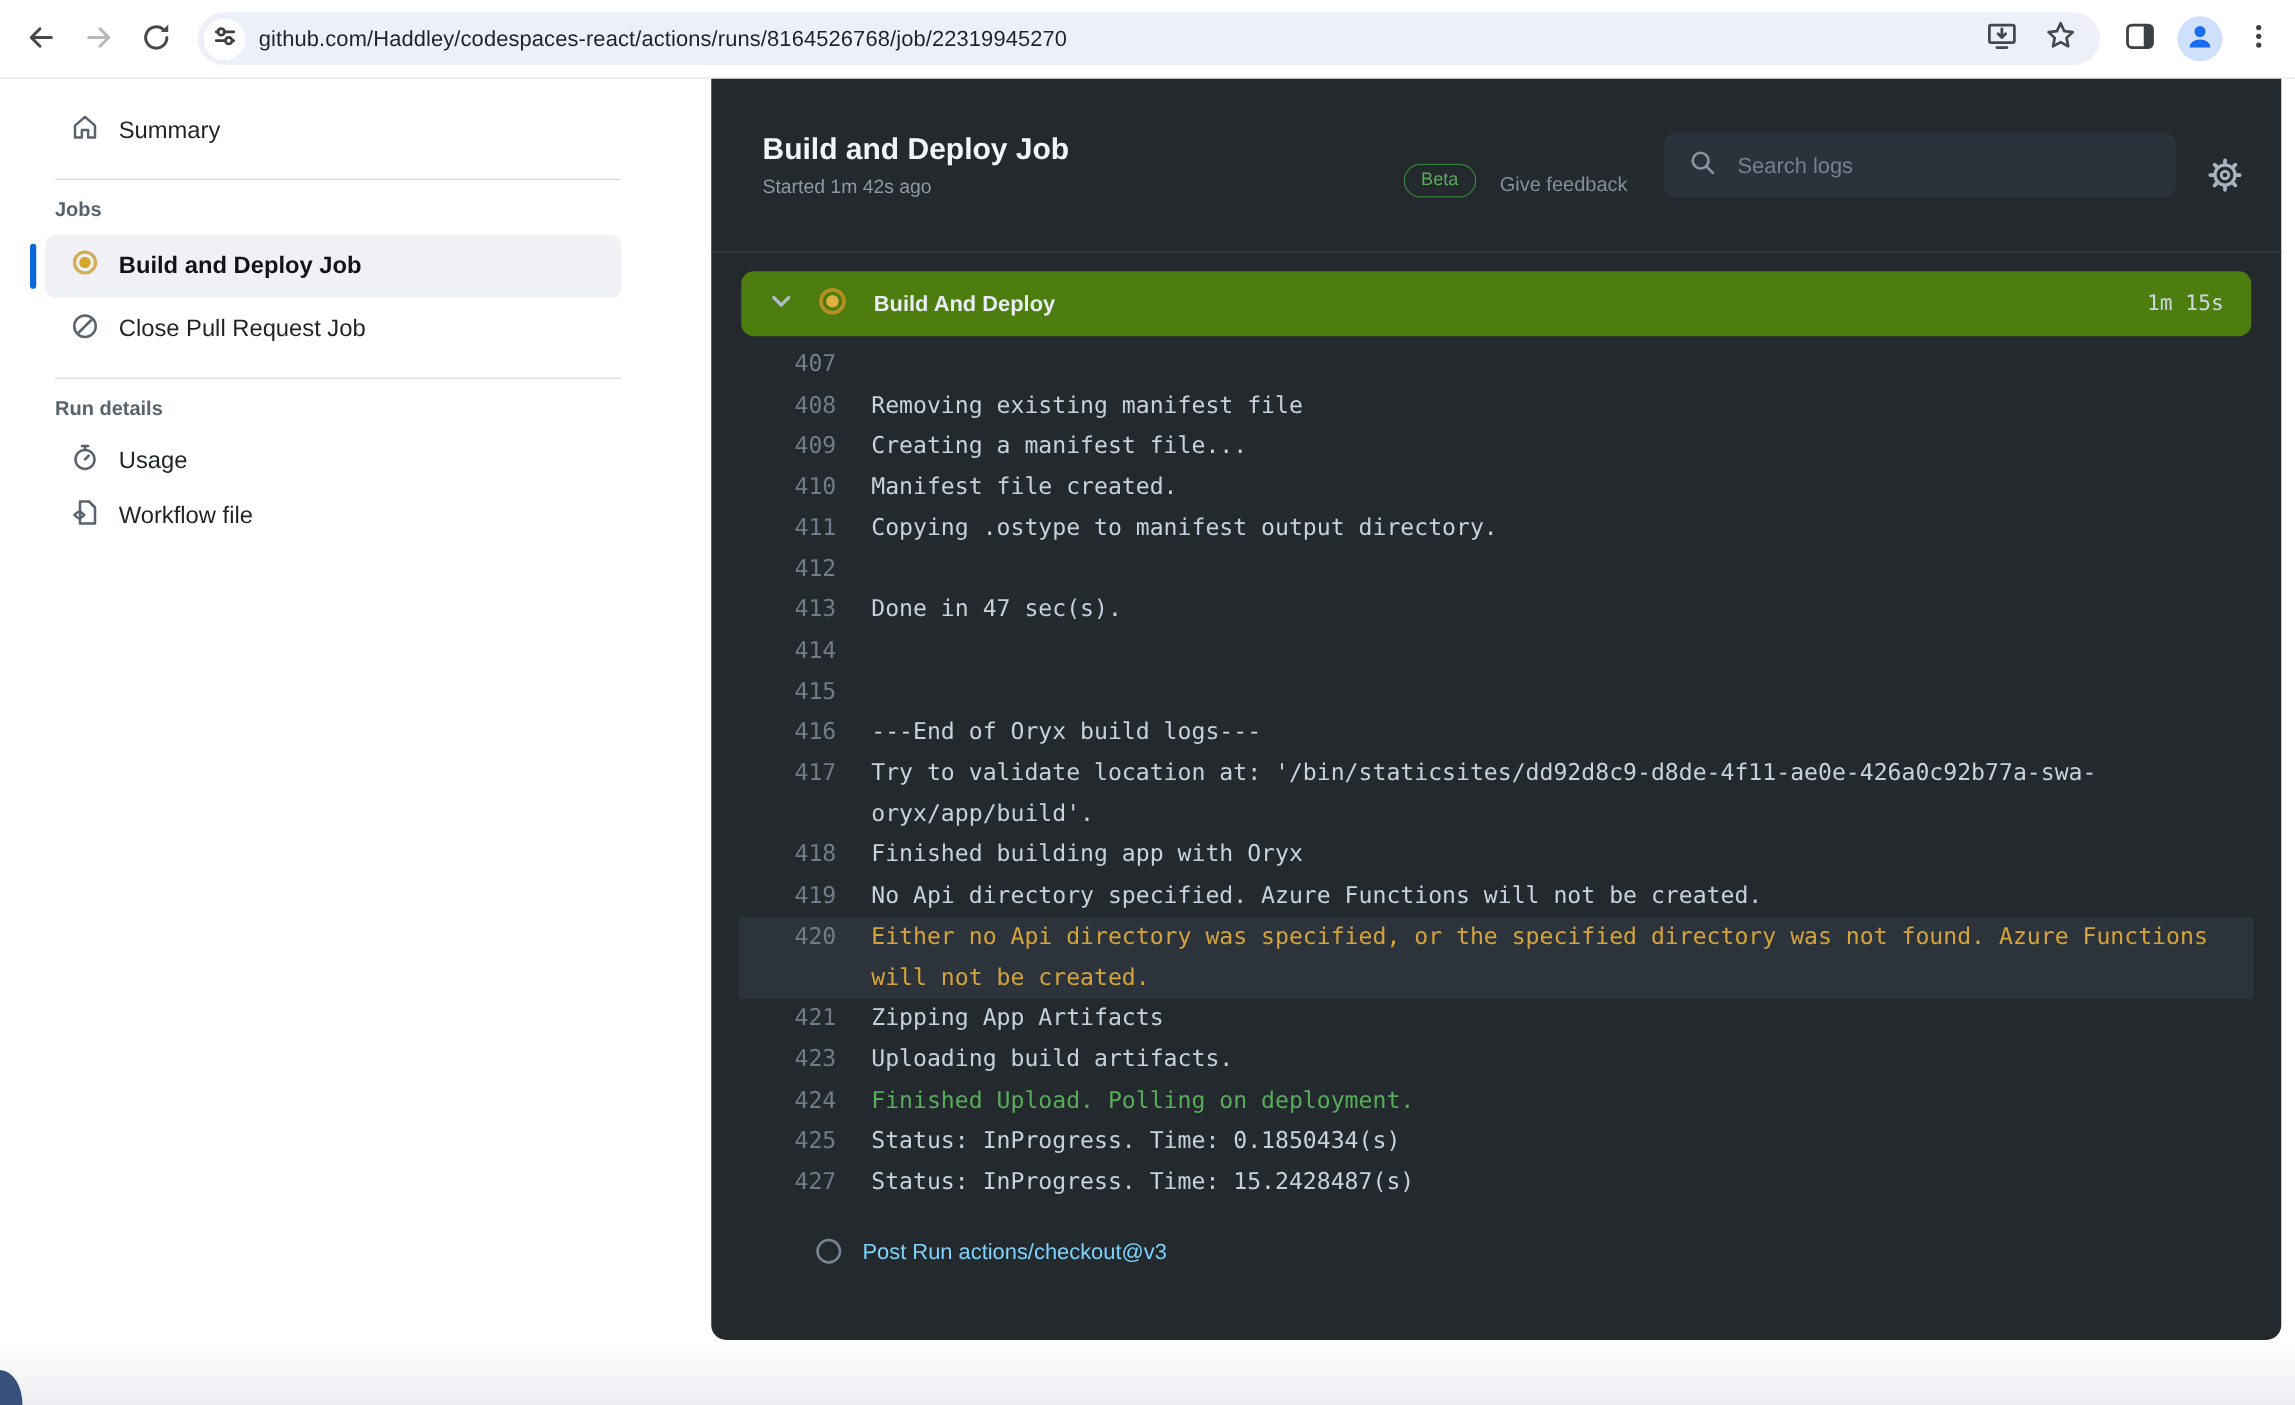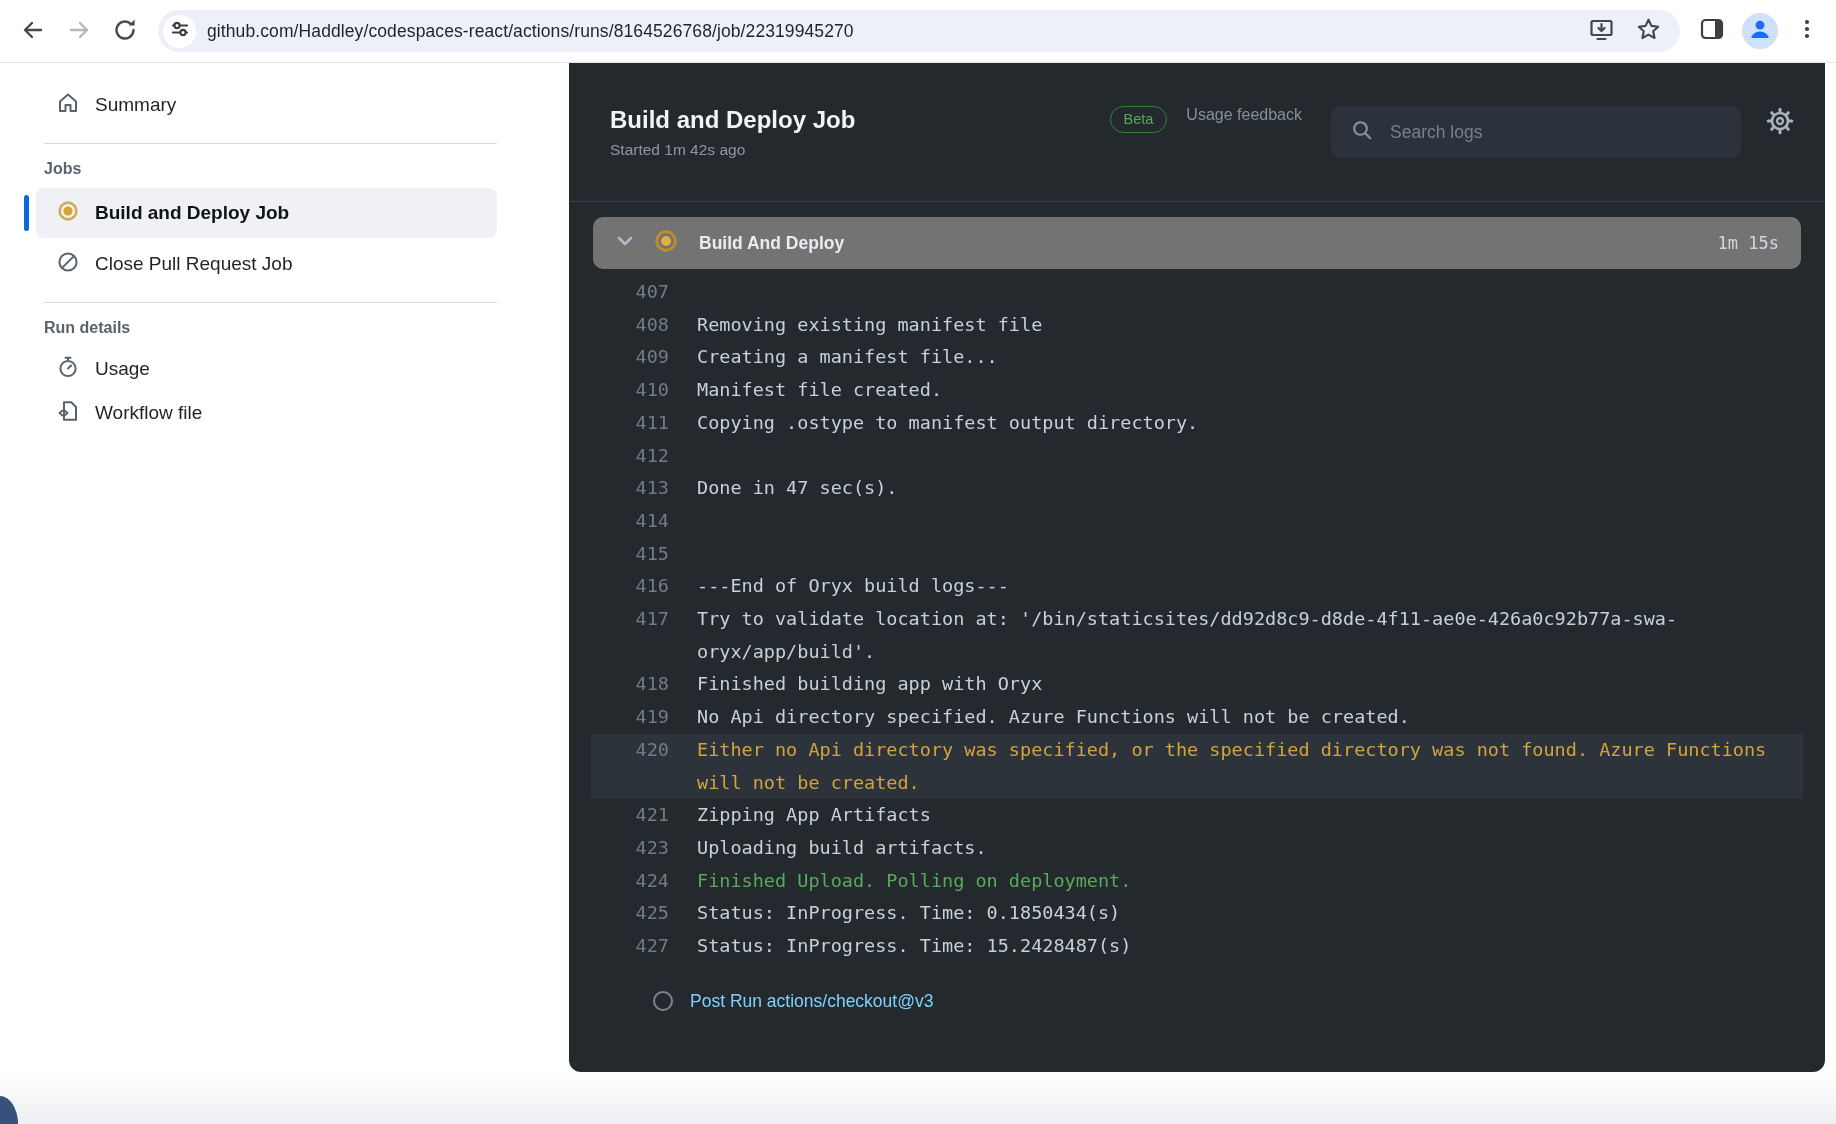--- a/index.html
+++ b/index.html
@@ -35,34 +35,34 @@
   .side-item.selected { background:#eff1f4; height:50px; position:relative; font-weight:bold; color:#111417; }
   .accent-bar { position:absolute; left:-12px; top:7px; width:5px; height:36px; border-radius:3px; }
   .jobs-group .side-item { margin-bottom:4px; }
 
   
   .panel { flex:none; width:1256px; background:#24292e; border-radius:0 0 12px 12px; position:relative; }
   .panel-header { display:flex; align-items:center; height:139px; padding:0 30px 0 41px;
                   border-bottom:1px solid #3a4047; }
   .ph-left h1 { margin:0 0 7px 0; font-size:24px; color:#f2f5f8; font-weight:bold; }
   .started { font-size:15.5px; color:#8e98a3; }
-  .ph-right { margin-left:auto; display:flex; align-items:flex-start; }
+  .ph-right { margin-left:auto; display:flex; align-items:flex-end; }
   .beta { border:1px solid #377f3e; color:#57ab5a; border-radius:999px; padding:4px 13px 5px;
           font-size:14.5px; }
   .feedback { margin-left:19px; font-size:16px; color:#848f9b; cursor:pointer; text-decoration:none; }
   .searchbox { margin-left:29px; width:410px; height:52px; background:#2c323b; border-radius:10px;
                display:flex; align-items:center; }
   .searchbox svg { margin:0 14px 0 19px; flex:none; }
   .searchbox input { background:transparent; border:none; outline:none; width:330px;
                      font-size:17.5px; color:#cdd7e0; font-family:"Liberation Sans",sans-serif; }
   .searchbox input::placeholder { color:#76818d; opacity:1; }
   .gear-btn { margin-left:24px; background:none; border:none; padding:0; cursor:pointer;
               display:flex; align-items:center; }
 
-  .step-header { margin:15px 24px 0; height:52px; background:#737373; border-radius:10px;
+  .step-header { margin:15px 24px 0; height:52px; background:#4d7c0f; border-radius:10px;
                  display:flex; align-items:center; padding:0 22px; cursor:pointer; }
   .step-name { margin-left:20px; font-size:17.5px; font-weight:600; color:#e8edf2; }
   .step-dur { margin-left:auto; font-family:"DejaVu Sans Mono", monospace; font-size:17px; color:#cdd7e0; }
   .step-header .spin { margin-left:18px; }
 
   .log { margin:7px 22px 0; font-family:"DejaVu Sans Mono", monospace; font-size:18.5px; }
   .log-row { display:flex; line-height:32.7px; padding-left:34px; }
   .log-num { flex:none; width:44px; text-align:right; color:#717c88; }
   .log-text { margin-left:28px; width:1100px; color:#c6d1dc; white-space:normal; overflow-wrap:break-word; }
   .log-row.warning { background:#2d333b; }
@@ -244,21 +244,21 @@
     </aside>
 
     <main class="panel">
       <div class="panel-header">
         <div class="ph-left">
           <h1>Build and Deploy Job</h1>
           <div class="started">Started 1m 42s ago</div>
         </div>
         <div class="ph-right">
           <span class="beta">Beta</span>
-          <a class="feedback">Usage feedback</a>
+          <a class="feedback">Give feedback</a>
           <label class="searchbox">
             <span>
               <svg width="24" height="24" viewBox="0 0 24 24">
                   <circle cx="10.5" cy="10.5" r="6.3" fill="none" stroke="#8a95a1" stroke-width="2.1"></circle>
                   <path d="M15.2 15.2 L20.3 20.3" stroke="#8a95a1" stroke-width="2.1" stroke-linecap="round"></path>
                 </svg>
             </span>
             <input type="text" placeholder="Search logs" style="">
           </label>
           <button class="gear-btn">

